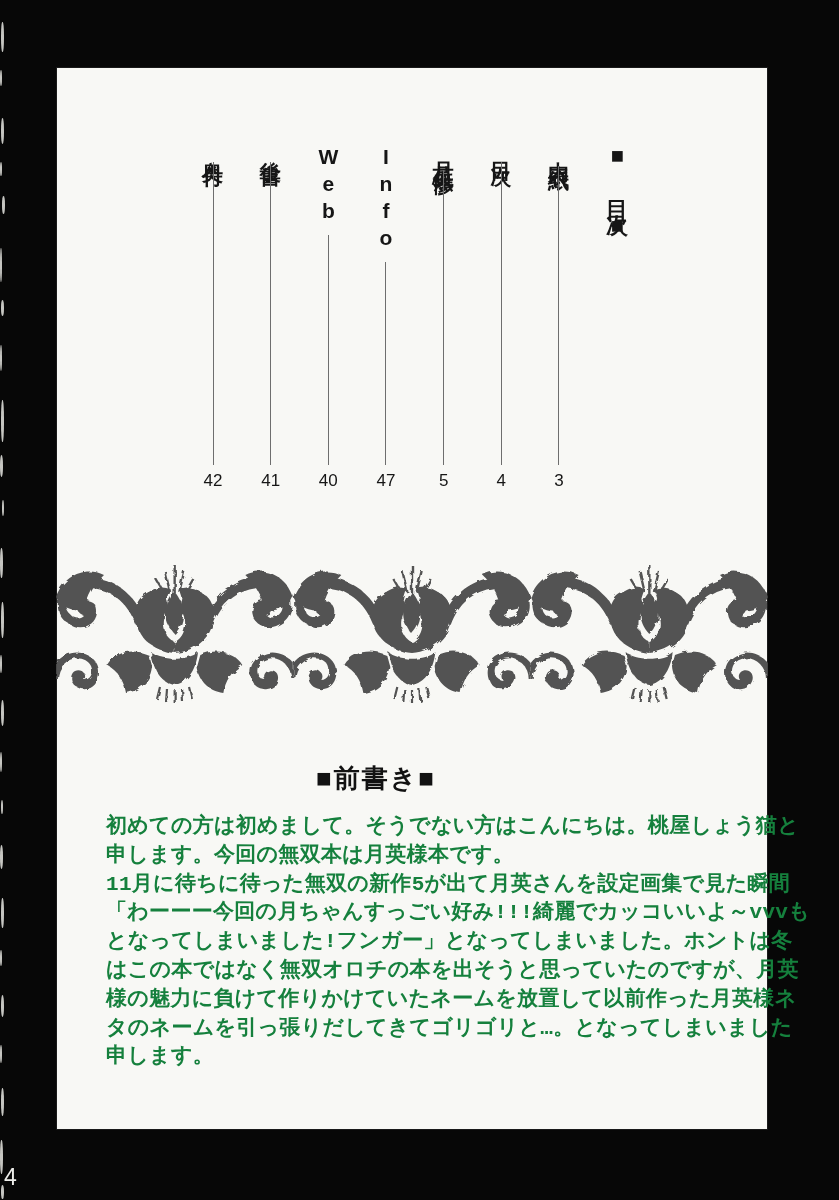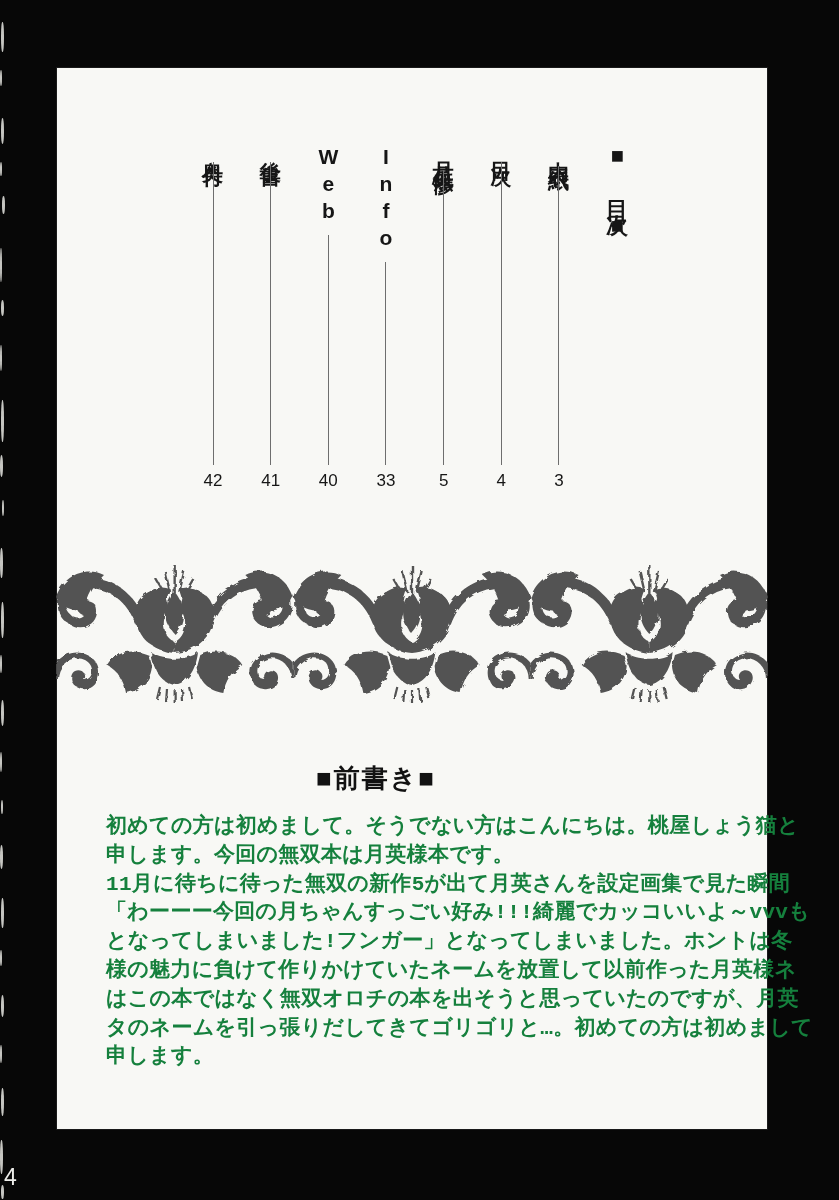--- a/index.html
+++ b/index.html
@@ -94,21 +94,21 @@
           <div class="toc-page-number">4</div>
         </div>
         <div class="toc-column">
           <div class="toc-label">月英無惨</div>
           <div class="toc-line"></div>
           <div class="toc-page-number">5</div>
         </div>
         <div class="toc-column">
           <div class="toc-label">Info</div>
           <div class="toc-line"></div>
-          <div class="toc-page-number">33</div>
+          <div class="toc-page-number">47</div>
         </div>
         <div class="toc-column">
           <div class="toc-label">Web</div>
           <div class="toc-line"></div>
           <div class="toc-page-number">40</div>
         </div>
         <div class="toc-column">
           <div class="toc-label">後書</div>
           <div class="toc-line"></div>
           <div class="toc-page-number">41</div>
@@ -186,23 +186,23 @@
       </svg>
     </div>
 
     <div class="preface-title">■前書き■</div>
     <div class="preface-body">
         <div class="preface-line">初めての方は初めまして。そうでない方はこんにちは。桃屋しょう猫と</div>
         <div class="preface-line">申します。今回の無双本は月英様本です。</div>
         <div class="preface-line">11月に待ちに待った無双の新作5が出て月英さんを設定画集で見た瞬間</div>
         <div class="preface-line">「わーーー今回の月ちゃんすっごい好み!!!綺麗でカッコいいよ～vvvも</div>
         <div class="preface-line">となってしまいました!フンガー」となってしまいました。ホントは冬</div>
+        <div class="preface-line">はこの本ではなく無双オロチの本を出そうと思っていたのですが、月英</div>
         <div class="preface-line">様の魅力に負けて作りかけていたネームを放置して以前作った月英様ネ</div>
-        <div class="preface-line">はこの本ではなく無双オロチの本を出そうと思っていたのですが、月英</div>
-        <div class="preface-line">タのネームを引っ張りだしてきてゴリゴリと…。初めての方は初めまして</div>
+        <div class="preface-line">タのネームを引っ張りだしてきてゴリゴリと…。となってしまいました</div>
         <div class="preface-line">申します。</div>
       </div>
 
   </div>
 
   <div class="edge-strip">
       <div class="speck" style="left: 1px; top: 22px; width: 3px; height: 30px;"></div>
       <div class="speck" style="left: 0px; top: 70px; width: 2px; height: 16px;"></div>
       <div class="speck" style="left: 1px; top: 118px; width: 3px; height: 26px;"></div>
       <div class="speck" style="left: 0px; top: 162px; width: 2px; height: 14px;"></div>

